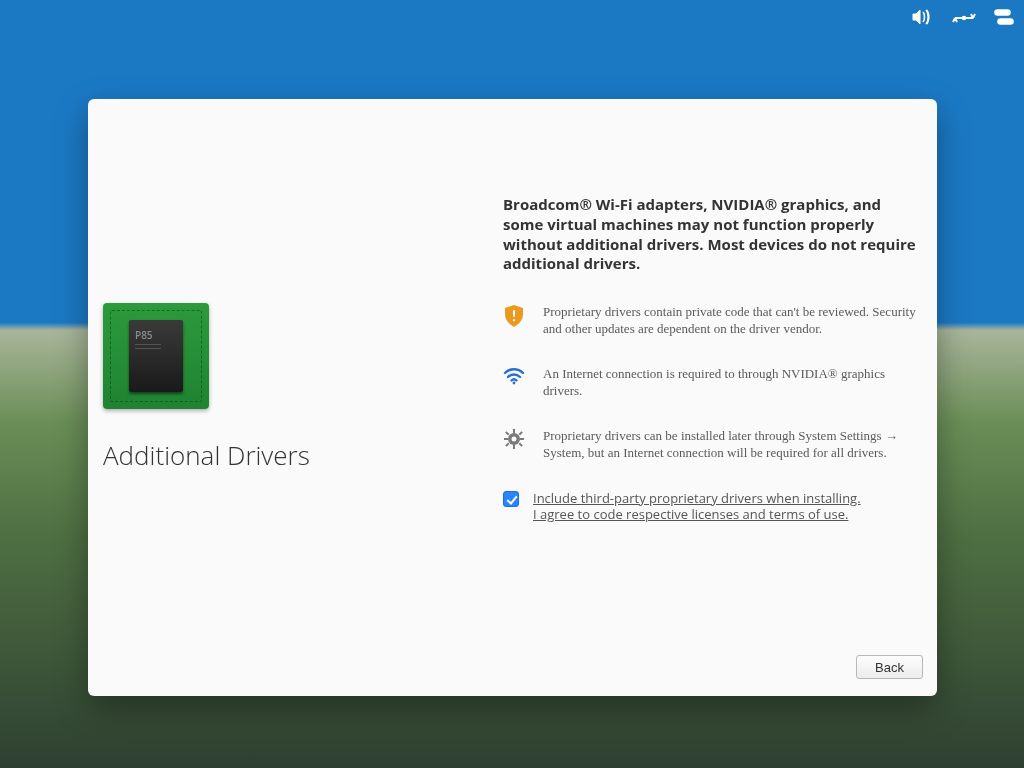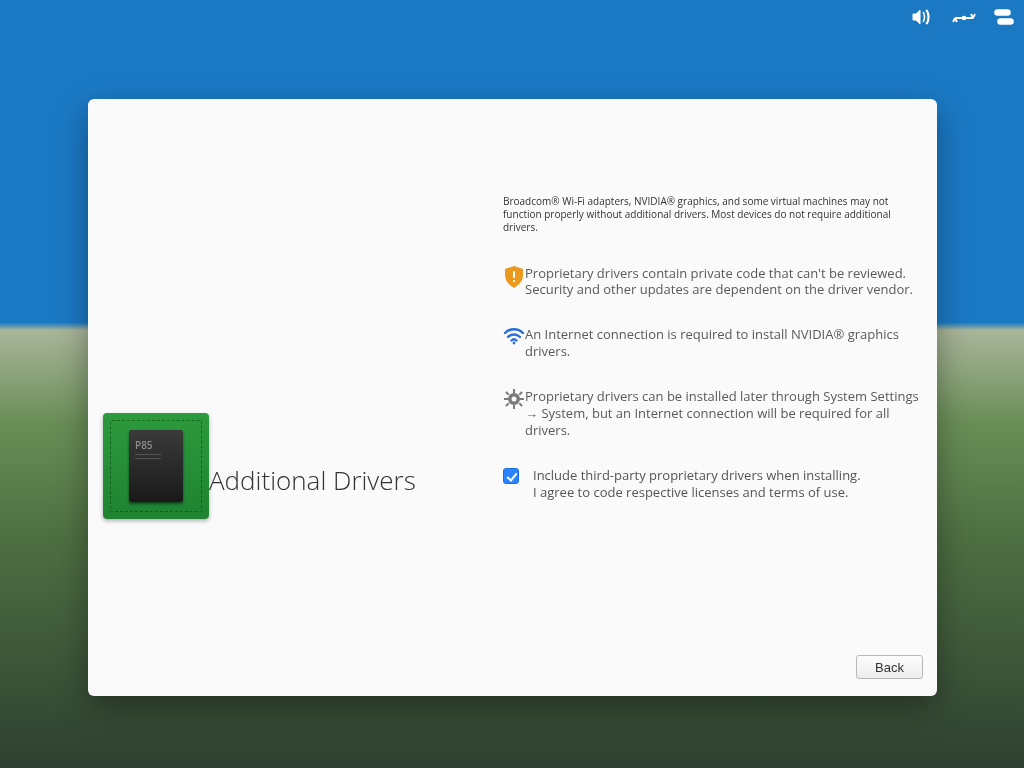--- a/index.html
+++ b/index.html
@@ -24,21 +24,21 @@
     box-shadow: 0 12px 32px rgba(0,0,0,.35);
     display: flex; flex-direction: column;
   }
   .content {
     flex: 1;
     display: flex;
     padding: 40px 15px 10px 15px;
   }
   .left {
     width: 400px;
-    display: flex; flex-direction: row; align-items: center;
+    display: flex; flex-direction: column; align-items: flex-start;
     padding-top: 164px;
   }
   .chip {
     width: 106px; height: 106px;
     background: linear-gradient(#2c9a3d,#1f8331);
     border-radius: 4px;
     position: relative;
     box-shadow: 0 2px 4px rgba(0,0,0,.3);
     display:flex; align-items:center; justify-content:center;
   }
@@ -67,24 +67,24 @@
   .left h1{
     margin-top:28px;
     font-size:26px; font-weight:300;
     color:#333;
   }
   .right {
     flex:1;
     padding-right: 0px; padding-top: 56px;
     color:#333;
   }
-  .intro { font-size:10px; line-height:1.32; color:#333; margin-bottom:30px; }
-  .note { display:flex; margin-bottom:28px; font-size:13px; color:#5a5a5a; line-height:1.3; }
+  .intro { font-size:15px; line-height:1.32; color:#333; margin-bottom:30px;font-weight:bold; }
+  .note { display:flex; gap:18px; margin-bottom:28px; font-size:13px; color:#5a5a5a; line-height:1.3;font-family:Liberation Serif, serif; }
   .note .ic { width:22px; flex:none; display:flex; justify-content:center; padding-top:1px;}
-  .check-row { display:flex; gap:14px; font-size:13px; color:#555; line-height:1.3; margin-top:0;}
+  .check-row { display:flex; gap:14px; font-size:13px; color:#555; line-height:1.3; margin-top:0;text-decoration:underline;}
   .checkbox {
     width:16px; height:16px; flex:none; margin-top:1px;
     border-radius:3px;
     background:#2a84ff;
     border:1px solid #1a6fe0;
     position:relative;
   }
   .checkbox::after{
     content:"";
     position:absolute; left:3px; top:4px;
@@ -162,21 +162,21 @@
 
       <div class="note">
         <div class="ic">
           <svg width="22" height="18" viewBox="0 0 22 18" fill="none" stroke="#2a6fd6" stroke-width="2.4" stroke-linecap="round">
               <path d="M2 6c5-5 13-5 18 0"></path>
               <path d="M5 10c3.4-3.4 8.6-3.4 12 0"></path>
               <path d="M8.5 13.5c1.5-1.5 3.5-1.5 5 0"></path>
               <circle cx="11" cy="16" r="1.4" fill="#2a6fd6" stroke="none"></circle>
             </svg>
         </div>
-        <div>An Internet connection is required to install NVIDIA® graphics drivers.</div>
+        <div>An Internet connection is required to through NVIDIA® graphics drivers.</div>
       </div>
 
       <div class="note">
         <div class="ic">
           <svg width="20" height="20" viewBox="0 0 20 20">
               <g fill="#7a7a7a">
                 <circle cx="10" cy="10" r="6"></circle>
               </g>
               <circle cx="10" cy="10" r="2.5" fill="#fafafa"></circle>
               <g fill="#7a7a7a">

